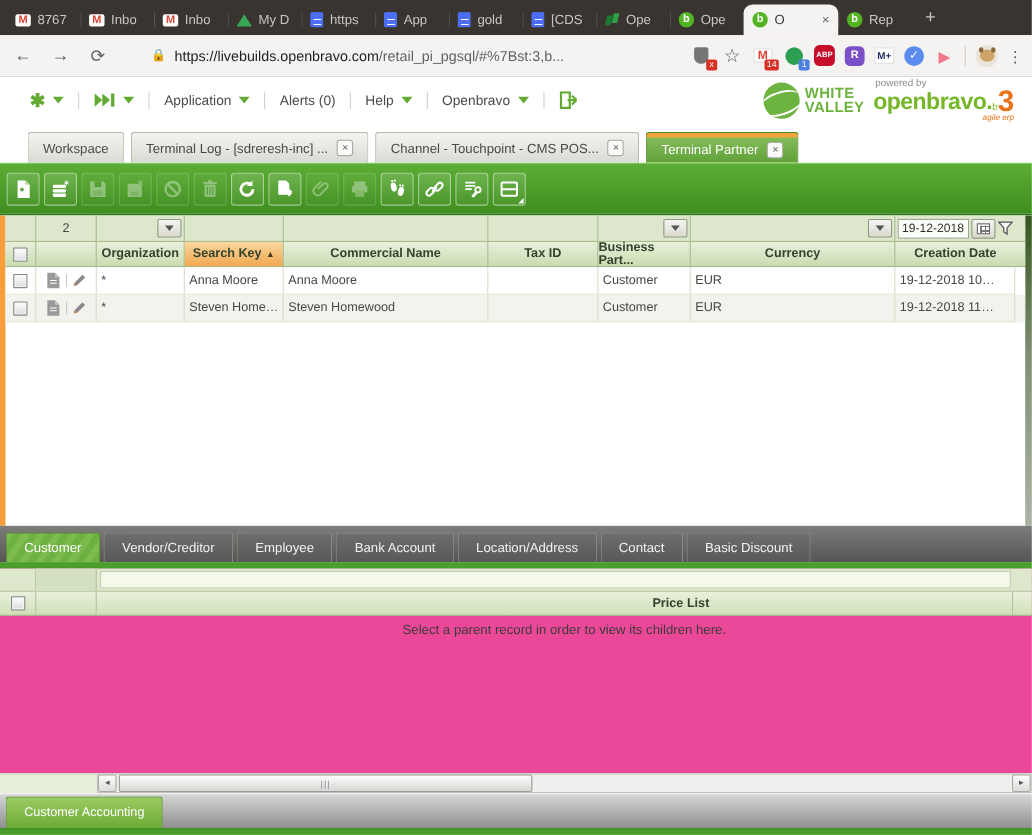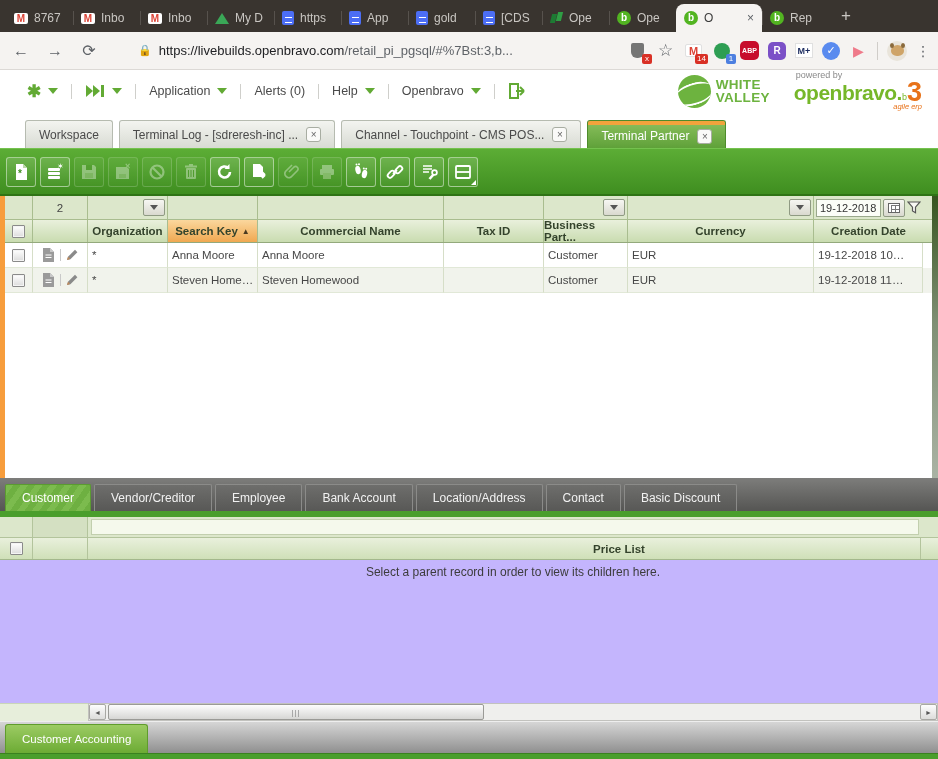--- a/index.html
+++ b/index.html
@@ -63,21 +63,21 @@
   .avatar i::before { left:-1px; } .avatar i::after { right:-1px; }
   .kebab { color:#5f6368; font-size:14px; letter-spacing:0; }
 
   
   #obmenu { position:absolute; left:0; top:70px; width:938px; height:42px; background:#fff;
     display:flex; align-items:center; padding-left:14px; }
   .menuitem { display:flex; align-items:center; gap:7px; font-size:12.5px; color:#4a4a4a; padding:0 13px; }
   .caret { width:0; height:0; border-left:5px solid transparent; border-right:5px solid transparent; border-top:6px solid #62aa34; }
   .menudiv { width:1px; height:15px; background:#cfcfcb; }
   .star-ic { color:#62aa34; font-size:17px; font-weight:bold; }
-  #brandzone { margin-left:auto; display:flex; align-items:center; gap:24px; padding-right:16px; }
+  #brandzone { margin-left:auto; display:flex; align-items:center; gap:8px; padding-right:16px; }
   .wv { display:flex; align-items:center; gap:5px; }
   .wv-circle { width:33px; height:33px; border-radius:50%; background:#6db33f; position:relative; overflow:hidden; }
   .wv-circle::before { content:""; position:absolute; left:-4px; top:8px; width:40px; height:18px;
     border-top:2.5px solid #fff; border-bottom:2.5px solid #fff; border-radius:50%; transform:rotate(-18deg); }
   .wv-text { color:#6db33f; font-weight:bold; font-size:13.5px; line-height:13px; letter-spacing:.3px; }
   .pb { position:relative; padding-top:10px; }
   .pb-top { position:absolute; top:-2px; left:2px; font-size:9px; color:#8a8a8a; }
   .pb-row { display:flex; align-items:flex-end; }
   .pb-brand { color:#76b729; font-size:21px; font-weight:bold; letter-spacing:-.5px; line-height:18px; }
   .pb-b { color:#76b729; font-size:9px; vertical-align:top; }
@@ -143,21 +143,21 @@
   
   #childtabs { position:absolute; left:0; top:478px; width:938px; height:33px;
     background:linear-gradient(#7d7d7b,#555553); display:flex; align-items:center; padding-left:5px; gap:3px; }
   .chtab { height:27px; display:flex; align-items:center; justify-content:center; padding:0 16px;
     font-size:12px; color:#f2f2f2; background:linear-gradient(#6e6e6c,#585856); border-radius:2px 2px 0 0;
     margin-top:6px; border:1px solid #8b8b89; border-bottom:none; white-space:nowrap; }
   .chtab.active { background:repeating-linear-gradient(125deg,#7cbb4e 0 6px,#6eb041 6px 12px); border-color:#5b9b31; color:#fff; }
   #greenbar1 { position:absolute; left:0; top:511px; width:938px; height:6px; background:#4a9e2c; }
 
   
-  #childgrid { position:absolute; left:0; top:517px; width:938px; height:186px; background:#c4b5fd; }
+  #childgrid { position:absolute; left:0; top:517px; width:938px; height:186px; background:#ec4899; }
   #chfilter { position:absolute; left:0; top:0; width:938px; height:21px; background:#dce7cb; border-bottom:1px solid #b3c49c; display:flex; }
   .chfc { border-right:1px solid #b3c49c; height:100%; }
   .chf0 { width:33px; } .chf1 { width:55px; background:#d4e0c2; }
   .chfinput { width:828px; margin:2px 2px 2px 3px; background:#f5f9ec; border:1px solid #c2cfae; }
   #chheader { position:absolute; left:0; top:21px; width:938px; height:22px;
     background:linear-gradient(#e9f0dc,#cfe0b8); border-bottom:1px solid #a3b88c; display:flex; align-items:center; }
   .chh0 { width:33px; display:flex; justify-content:center; align-items:center; height:100%; border-right:1px solid #b3c49c; }
   .chh1 { width:55px; height:100%; border-right:1px solid #b3c49c; }
   .chh2 { width:833px; height:100%; display:flex; align-items:center; justify-content:center; padding-left:230px;
     font-size:11.5px; font-weight:bold; color:#34432c; border-right:1px solid #b3c49c; }

